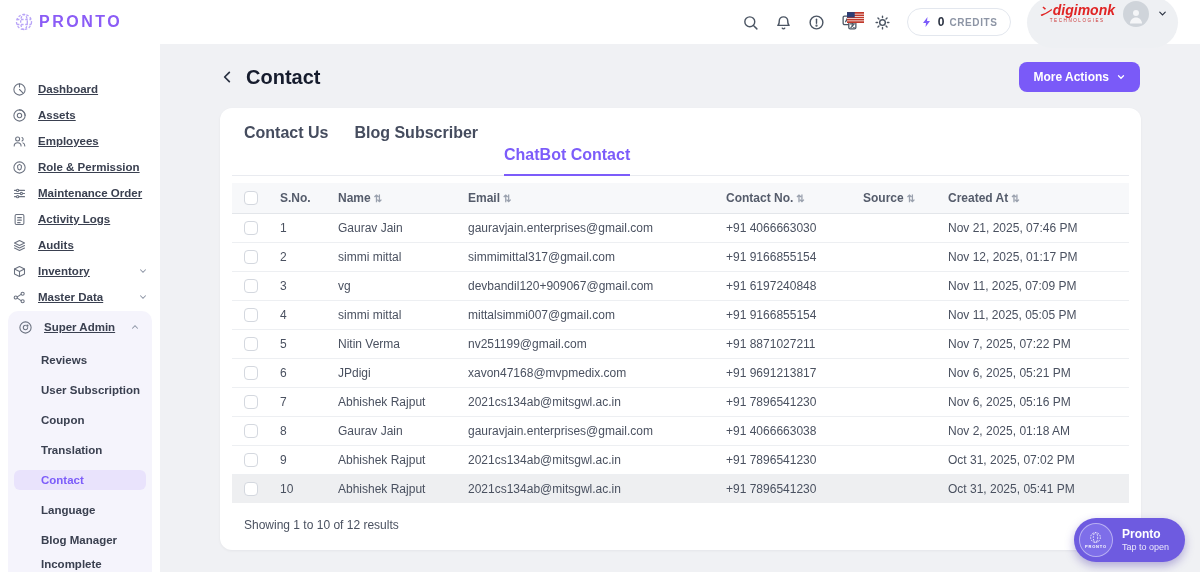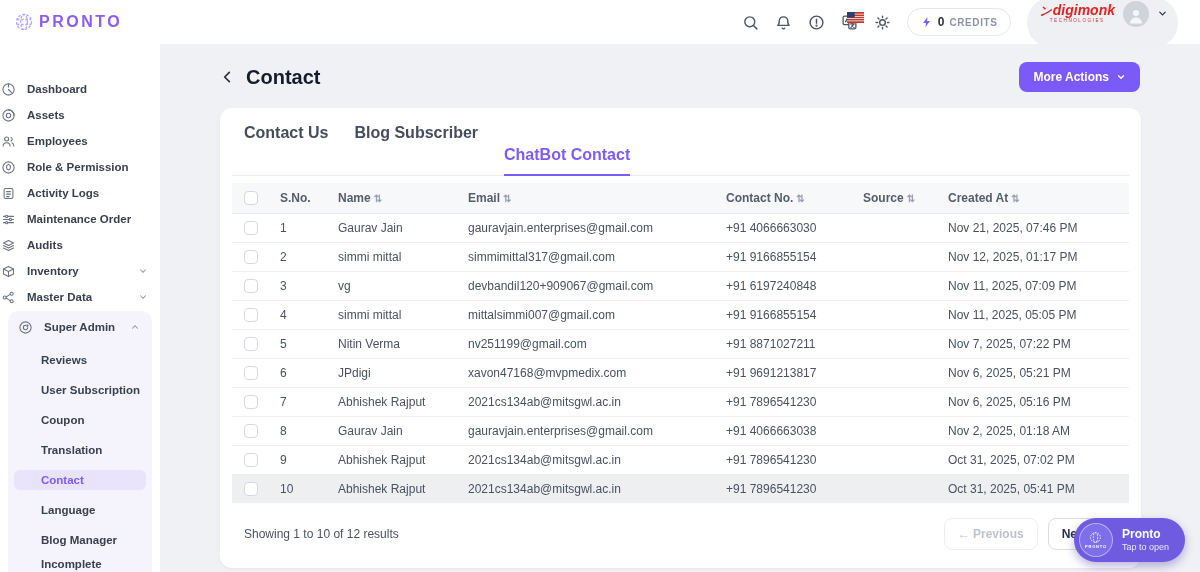--- a/index.html
+++ b/index.html
@@ -23,21 +23,21 @@
   .org { display:flex; flex-direction:column; align-items:center; line-height:1; }
   .org-name { font-size:14px; font-weight:700; color:#e02424; font-style:italic; }
   .org-name::before { content:"ン"; color:#e02424; font-size:12px; margin-right:1px; }
   .org-sub { font-size:4.5px; letter-spacing:1.6px; color:#c33; margin-top:2px; }
   .avatar { width:26px; height:26px; border-radius:50%; background:#cfd4da; color:#f5f6f8; display:flex; align-items:center; justify-content:center; overflow:hidden; }
   .avatar svg { width:18px; height:18px; margin-top:4px; }
   .chev { width:11px; height:11px; color:#2a3242; }
 
   
   .sidebar { position:absolute; top:44px; left:0; bottom:0; width:160px; background:#fff; padding-top:32px; z-index:4; }
-  .nav-item { height:26px; display:flex; align-items:center; gap:11px; padding:0 12px 0 1px; font-size:11.5px; font-weight:700; color:#3a4050; cursor:pointer; }
+  .nav-item { height:26px; display:flex; align-items:center; gap:11px; padding:0 12px 0 12px; font-size:11.5px; font-weight:700; color:#3a4050; cursor:pointer;text-decoration:underline; }
   .nav-icon { width:15px; height:15px; color:#6b7280; flex:none; display:inline-flex; }
   .nav-icon svg { width:100%; height:100%; }
   .nav-chevron { margin-left:auto; width:10px; height:10px; color:#8d95a5; }
   .sa-group { margin:1px 8px 4px; background:#f5f4fc; border-radius:10px; padding:3px 0 8px; }
   .sa-group .nav-item { padding-left:10px; }
   .sub-item { height:20px; display:flex; align-items:center; font-size:11.5px; font-weight:600; color:#3a4050; padding-left:27px; margin:10px 6px; border-radius:6px; cursor:pointer; }
   .sub-item.active { background:#e9e3fc; color:#7c5cfa; }
   .help-item { margin-top:8px;flex-direction:column; }
 
   
@@ -200,38 +200,38 @@
             <path d="M12 7l3 2v3c0 2-1.3 3.6-3 4-1.7-.4-3-2-3-4V9z"></path>
           </svg>
         </span>
     <span class="nav-label">Role &amp; Permission</span>
 
   </div>
 
   <div class="nav-item">
     <span class="nav-icon">
           <svg viewBox="0 0 24 24" fill="none" stroke="currentColor" stroke-width="1.7" stroke-linecap="round" stroke-linejoin="round">
-            <rect x="5" y="4" width="14" height="16" rx="2"></rect>
-            <path d="M9 9h6M9 13h6M9 17h4"></path>
-          </svg>
-        </span>
-    <span class="nav-label">Activity Logs</span>
-
-  </div>
-
-  <div class="nav-item">
-    <span class="nav-icon">
-          <svg viewBox="0 0 24 24" fill="none" stroke="currentColor" stroke-width="1.7" stroke-linecap="round" stroke-linejoin="round">
             <path d="M4 7h16M4 12h16M4 17h16"></path>
             <circle cx="9" cy="7" r="1.8" fill="#fff"></circle>
             <circle cx="15" cy="12" r="1.8" fill="#fff"></circle>
             <circle cx="9" cy="17" r="1.8" fill="#fff"></circle>
           </svg>
         </span>
     <span class="nav-label">Maintenance Order</span>
+
+  </div>
+
+  <div class="nav-item">
+    <span class="nav-icon">
+          <svg viewBox="0 0 24 24" fill="none" stroke="currentColor" stroke-width="1.7" stroke-linecap="round" stroke-linejoin="round">
+            <rect x="5" y="4" width="14" height="16" rx="2"></rect>
+            <path d="M9 9h6M9 13h6M9 17h4"></path>
+          </svg>
+        </span>
+    <span class="nav-label">Activity Logs</span>
 
   </div>
 
   <div class="nav-item">
     <span class="nav-icon">
           <svg viewBox="0 0 24 24" fill="none" stroke="currentColor" stroke-width="1.7" stroke-linecap="round" stroke-linejoin="round">
             <path d="M12 4l8 4-8 4-8-4z"></path>
             <path d="M4 12l8 4 8-4M4 16l8 4 8-4"></path>
           </svg>
         </span>
@@ -477,24 +477,20 @@
     <td>2021cs134ab@mitsgwl.ac.in</td>
     <td>+91 7896541230</td>
     <td></td>
     <td>Oct 31, 2025, 05:41 PM</td>
   </tr>
 </tbody>
     </table>
 
     <div class="table-footer">
       <span class="results-summary">Showing 1 to 10 of 12 results</span>
-      <div class="pager">
-        <button class="pg-btn pg-prev">← Previous</button>
-        <button class="pg-btn pg-next">Next →</button>
-      </div>
     </div>
   </section>
 </main>
 
 <div class="chat-widget">
   <span class="chat-logo">
     <svg viewBox="0 0 24 24" fill="none" stroke="currentColor" stroke-width="1.6">
         <circle cx="12" cy="12" r="9" stroke-dasharray="3 2"></circle>
         <ellipse cx="12" cy="12" rx="4" ry="9" stroke-dasharray="3 2"></ellipse>
       </svg>

